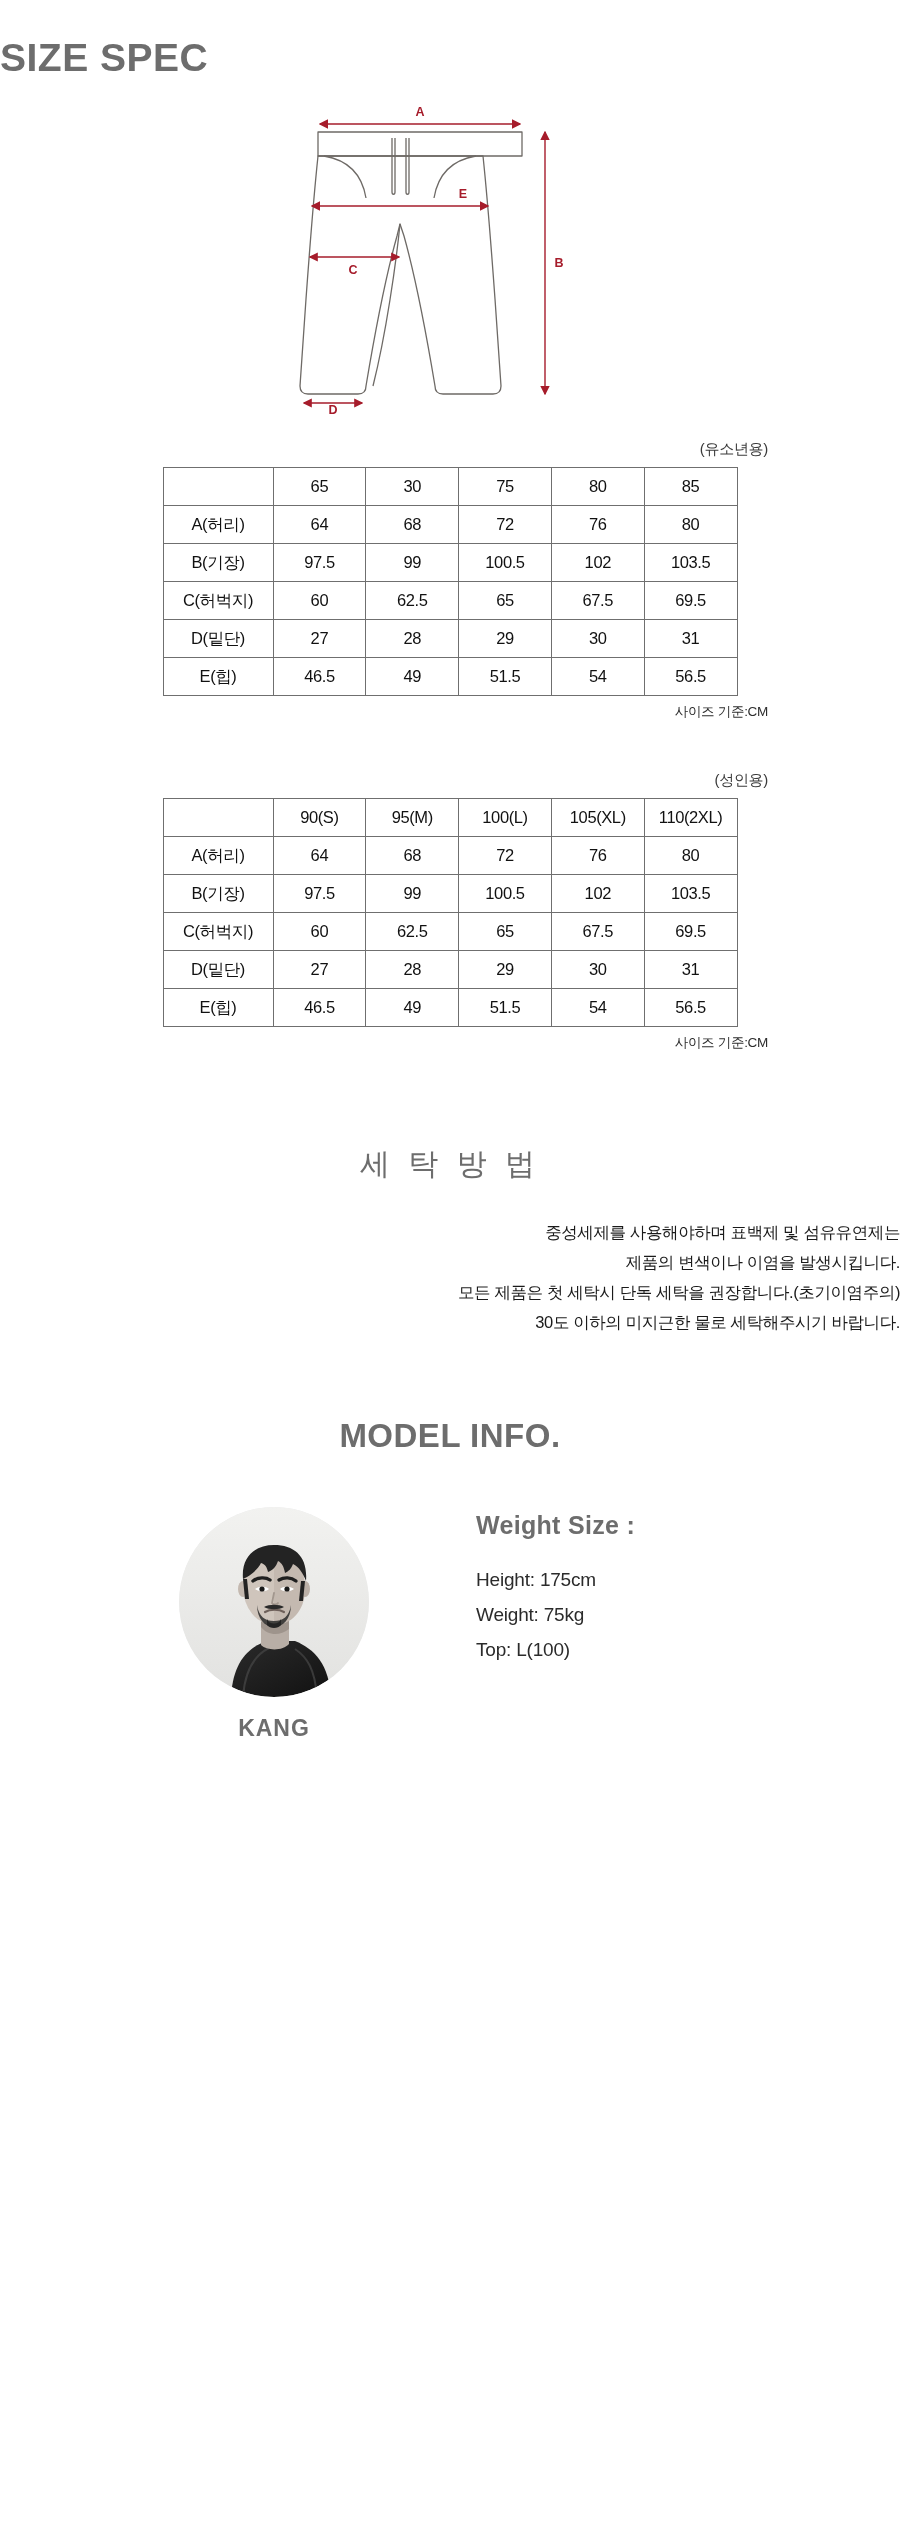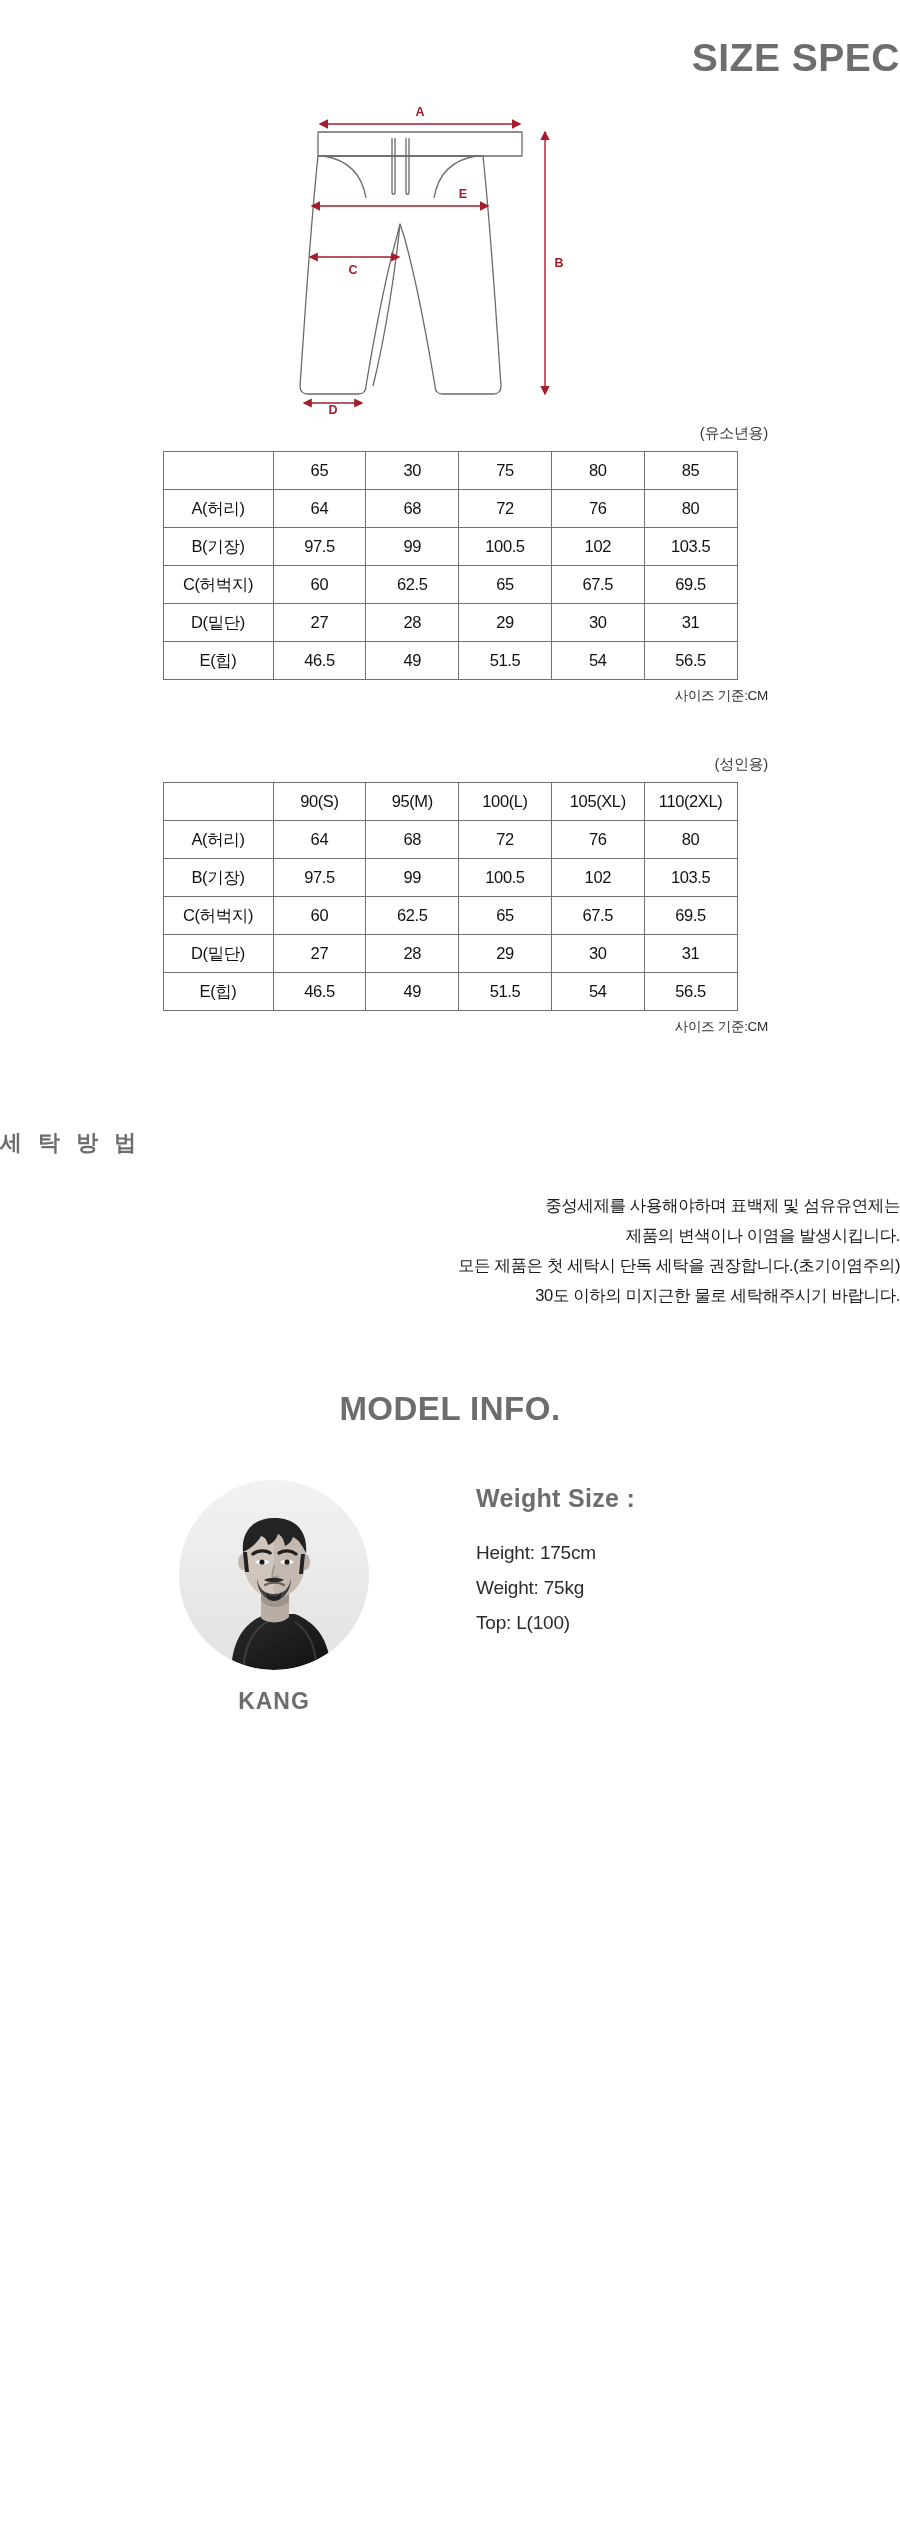--- a/index.html
+++ b/index.html
@@ -13,39 +13,39 @@
   .page {
     position: relative;
     width: 900px;
     height: 2532px;
     overflow: hidden;
     background: #fff;
   }
 
   
   .spec-title {
-    text-align: right;
+    text-align: left;
     font-size: 39px;
     font-weight: bold;
     letter-spacing: 0.5px;
     color: #6d6d6d;
     padding-top: 36px;
   }
 
   
   .diagram-wrap {
     position: relative;
     width: 900px;
     height: 330px;
     margin-top: 14px;
   }
   .diagram-wrap svg { display: block; margin: 0 auto; }
 
   
-  .table-block { width: 900px; margin-top: 0; }
+  .table-block { width: 900px; margin-top: 16px; }
   .table-caption-top {
     width: 660px;
     margin: 0 auto;
     text-align: right;
     font-size: 15px;
     color: #3a3a3a;
     padding-right: 12px;
     padding-bottom: 8px;
     letter-spacing: -0.3px;
   }
@@ -76,22 +76,23 @@
     letter-spacing: -0.4px;
     padding: 0 2px;
     white-space: nowrap;
   }
   table.size-table col.lbl { width: 110px; }
   table.size-table .rowlabel { font-size: 16.5px; }
   table.size-table tr.head td { font-size: 16.5px; }
 
   
   .wash-title {
-    font-size: 22px;
-    font-weight: bold;
+    text-align: center;
+    font-size: 30px;
+    font-weight: normal;
     color: #6d6d6d;
     letter-spacing: 5px;
     margin-top: 92px;
   }
   .wash-lines {
     text-align: right;
     margin-top: 32px;
   }
   .wash-lines p {
     font-size: 16.5px;

